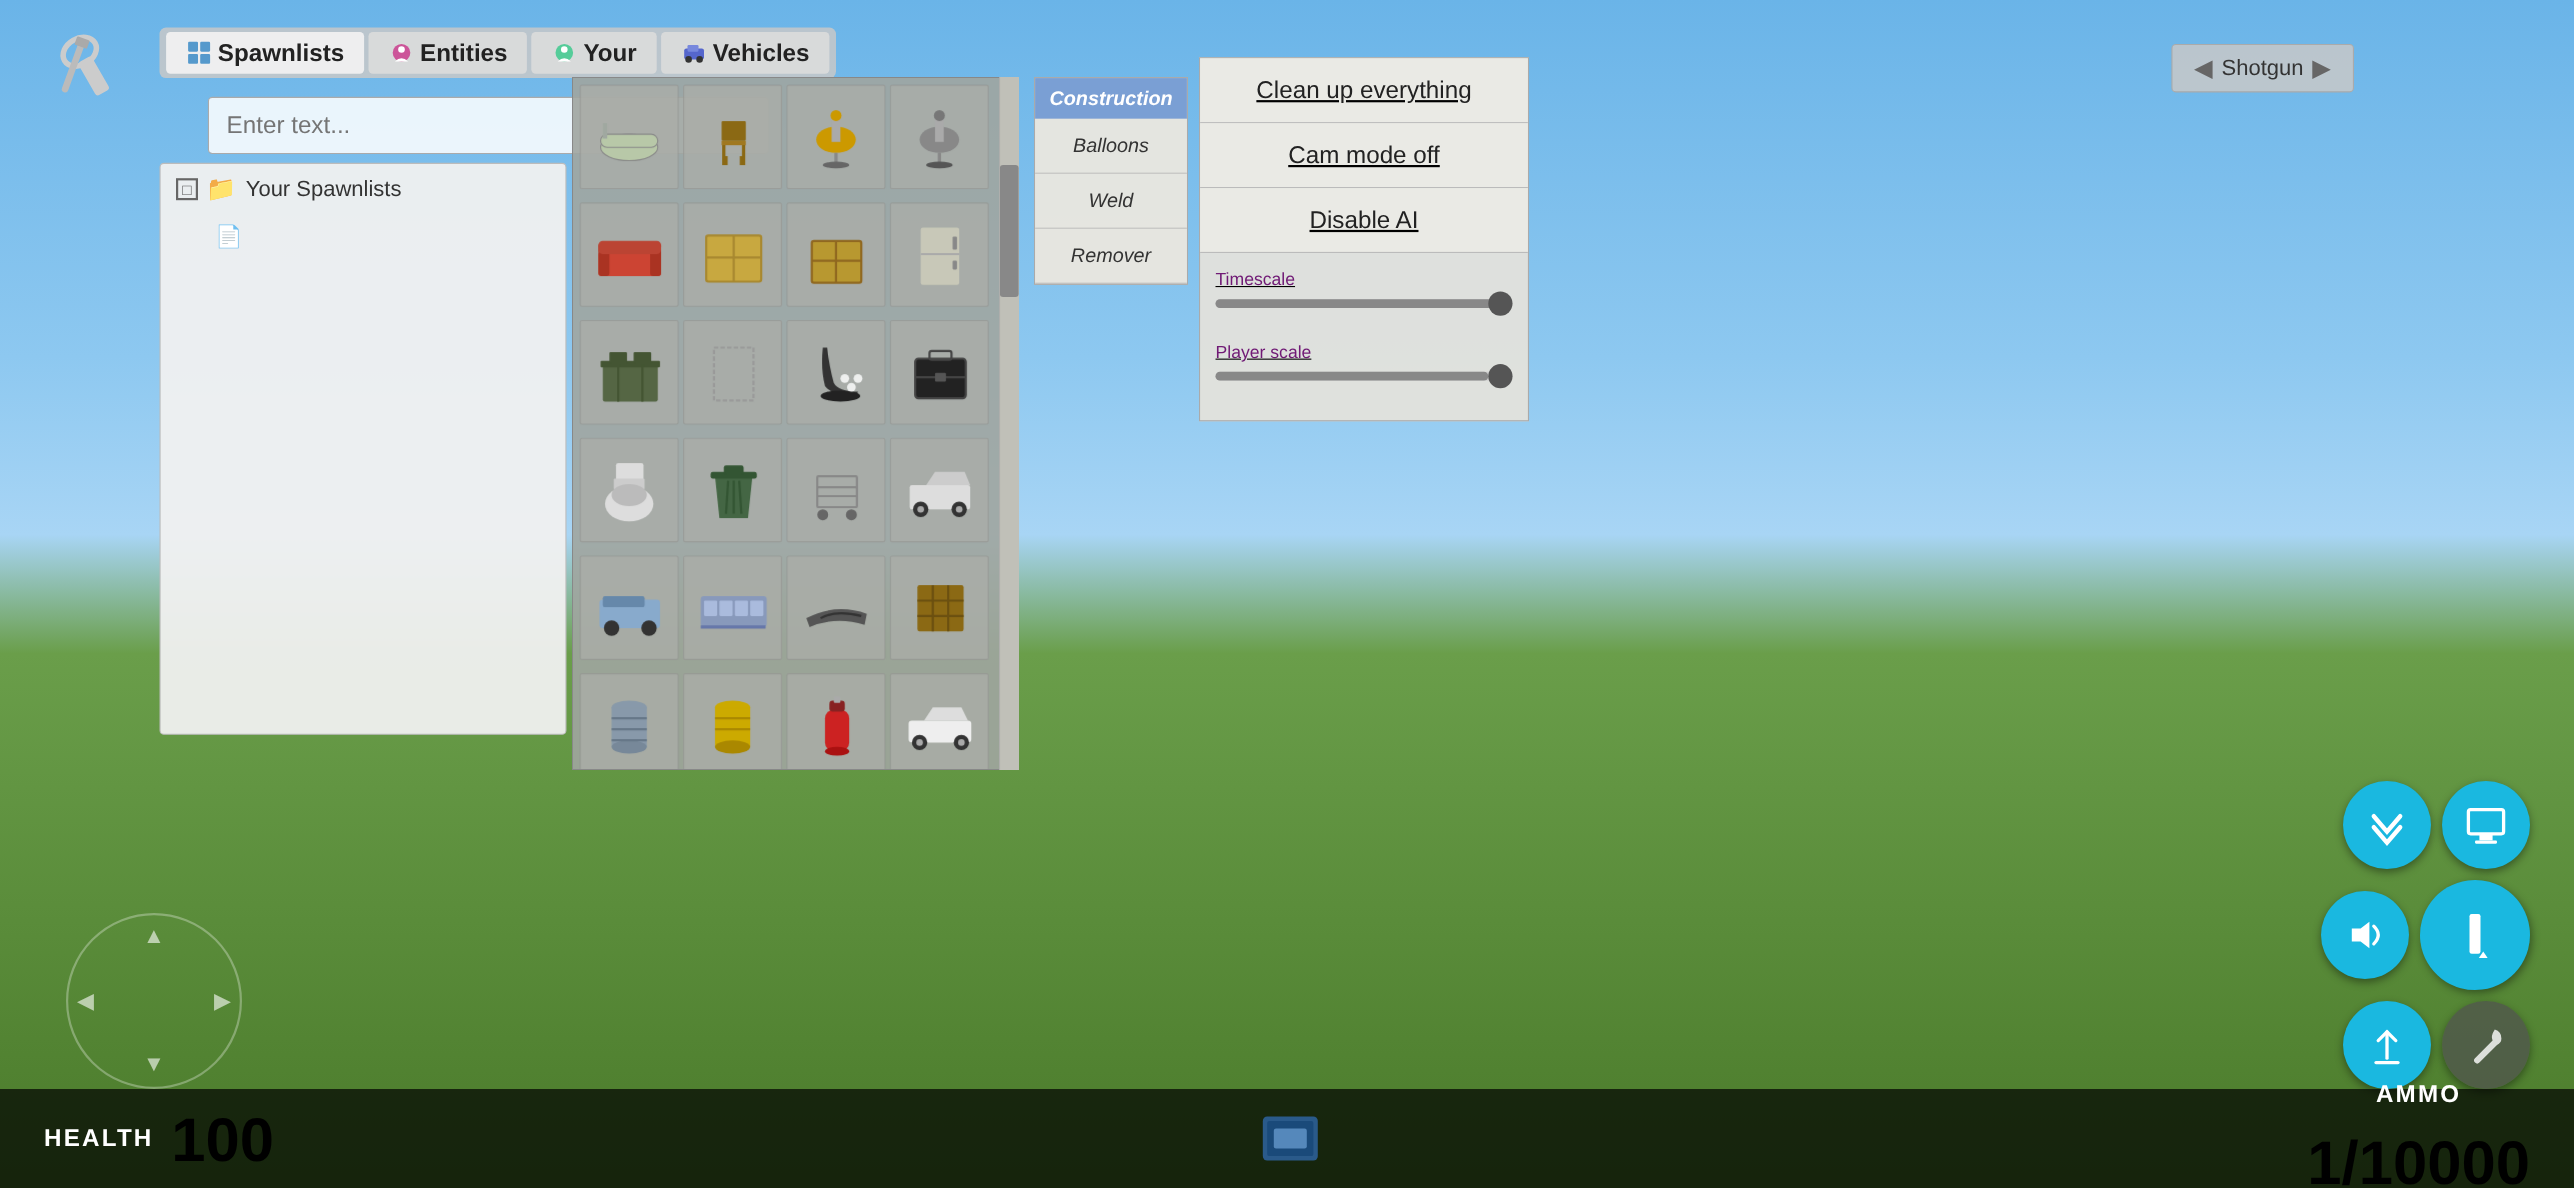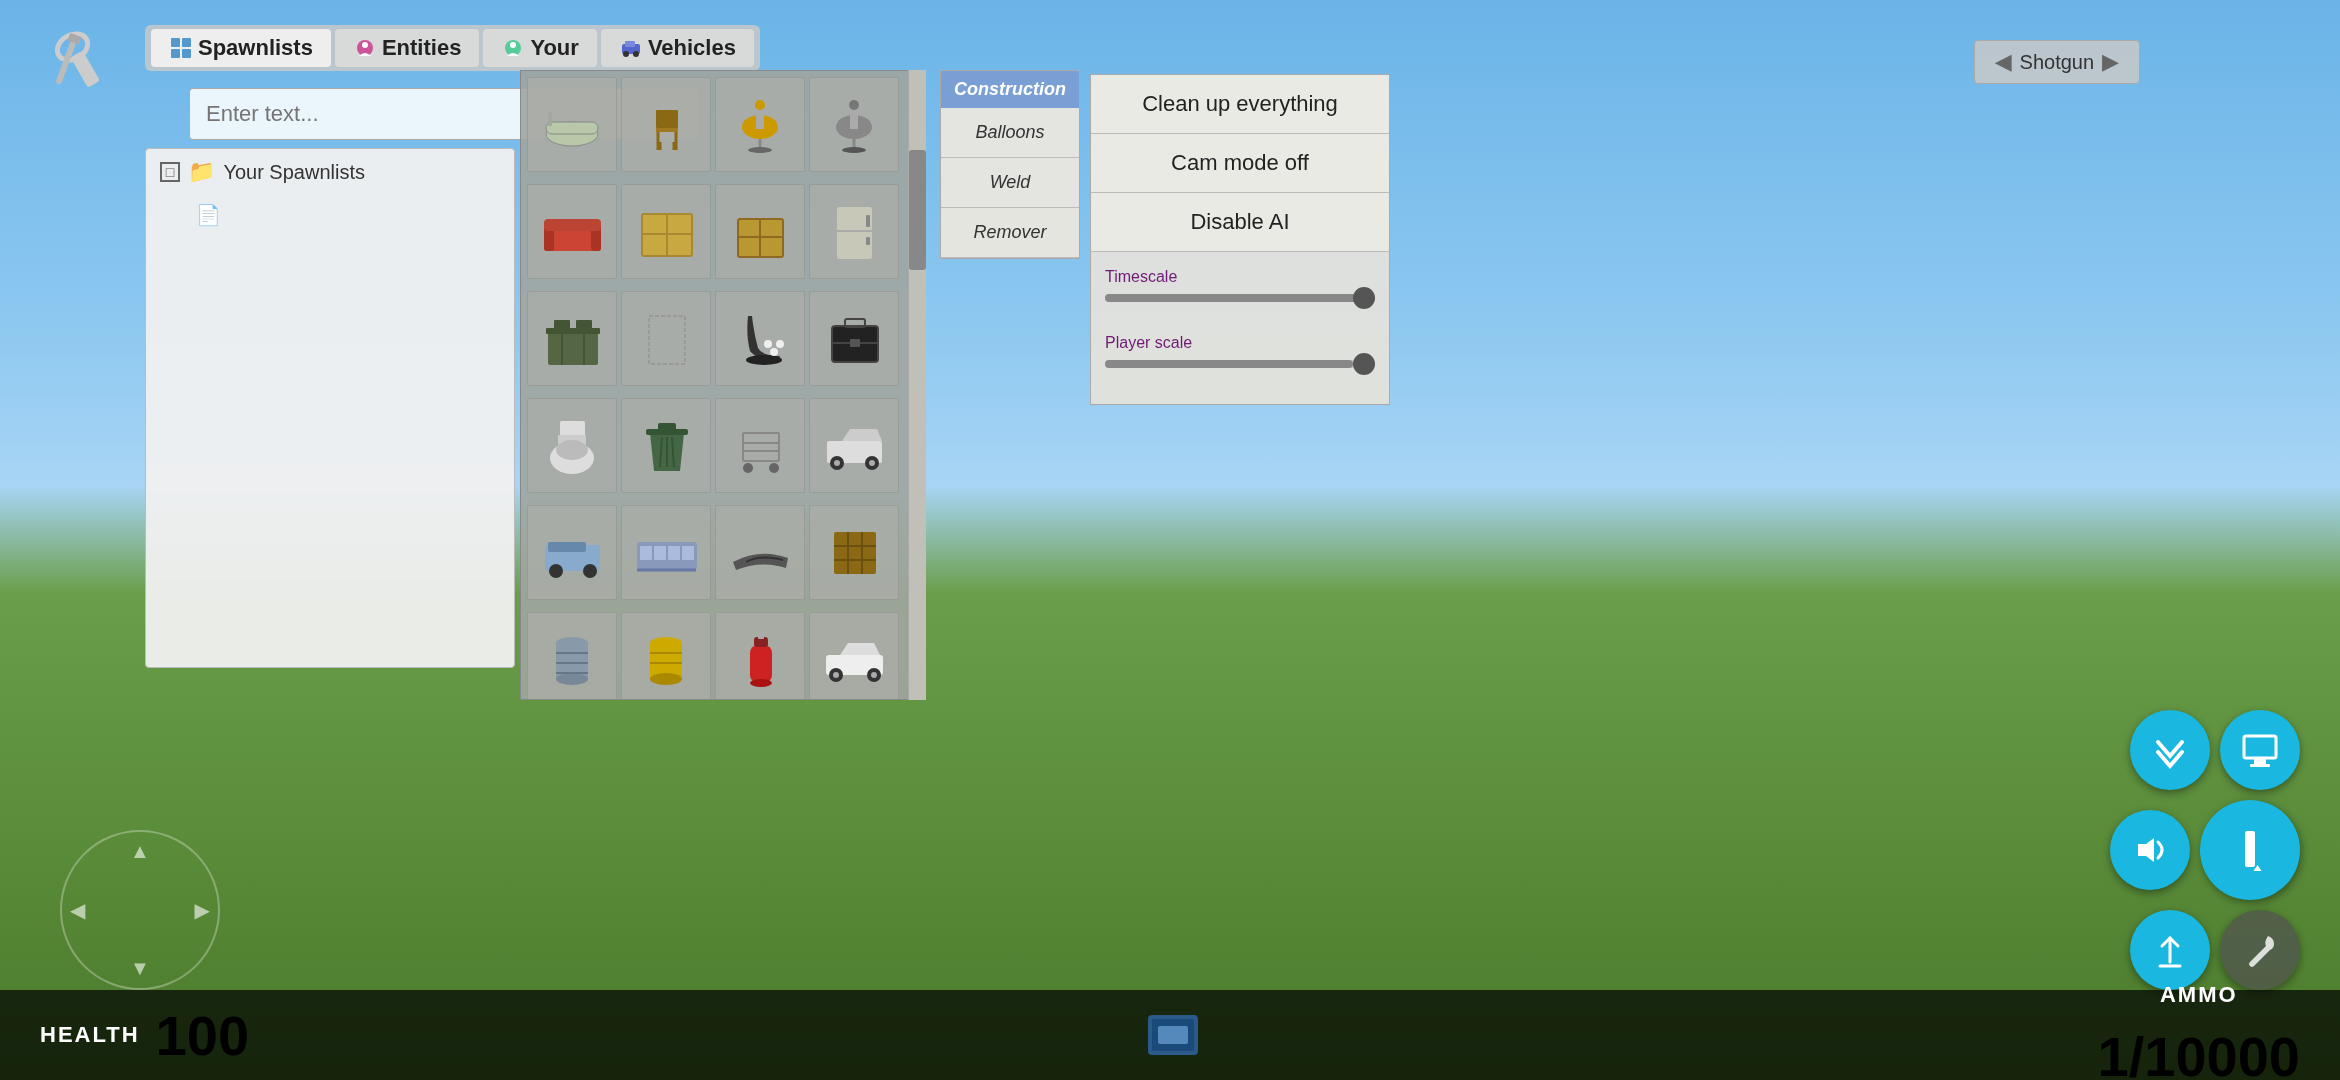--- a/index.html
+++ b/index.html
@@ -189,26 +189,27 @@
       background: rgba(230,230,225,0.9);
       border-bottom: 1px solid #bbb;
       cursor: pointer;
       font-size: 18px;
       color: #333;
     }
 
     
     .utils-panel {
       position: absolute;
-      top: 74px;
+      top: 52px;
       left: 1090px;
       width: 300px;
       background: rgba(225,225,220,0.97);
       border: 1px solid #aaa;
       padding-bottom: 20px;
+      text-decoration: underline;
     }
 
     .utils-btn {
       width: 100%;
       padding: 16px 10px;
       text-align: center;
       background: rgba(235,235,230,0.9);
       border-bottom: 1px solid #bbb;
       cursor: pointer;
       font-size: 22px;

